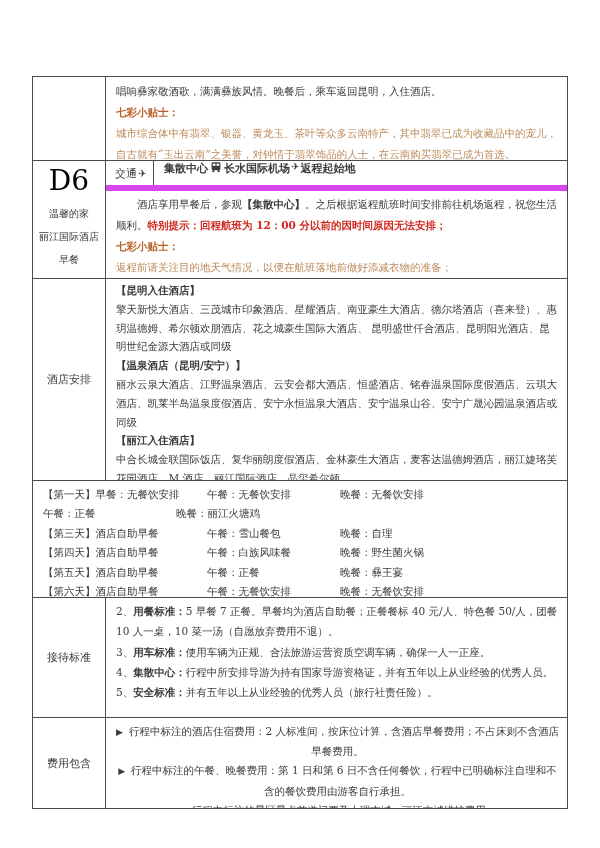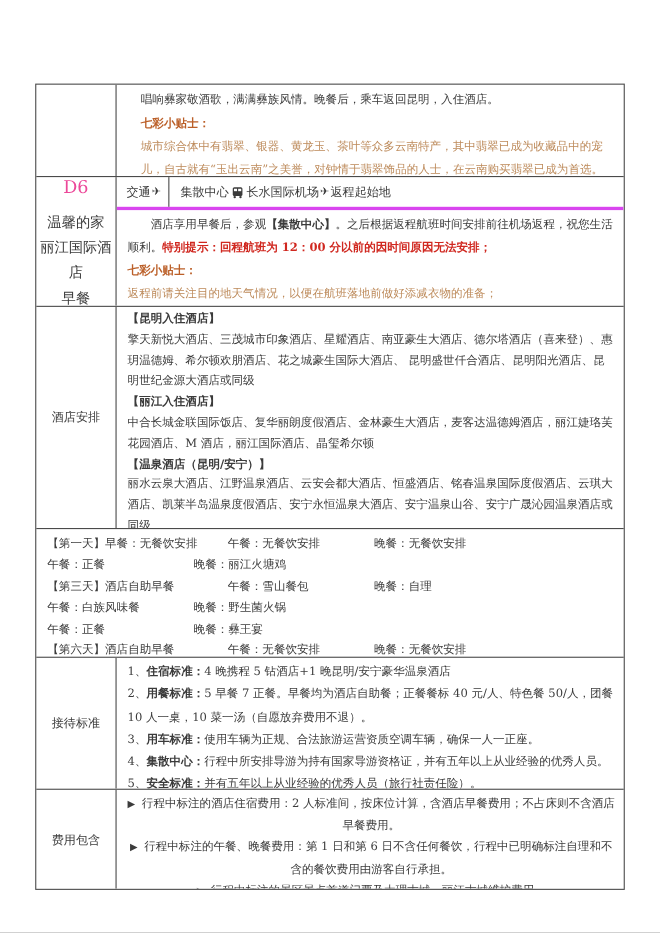--- a/index.html
+++ b/index.html
@@ -8,21 +8,21 @@
     font-family:"DejaVu Serif","Liberation Serif",serif;
     color:#3b3b3b;overflow:hidden;
   }
   .doc-table{
     position:absolute;left:32px;top:76px;width:536px;height:733px;
     border:1px solid #4a4a4a;box-sizing:border-box;
     display:flex;flex-direction:column;font-size:10.5px;
   }
   .row{display:flex;box-sizing:border-box;border-bottom:1px solid #4a4a4a;overflow:hidden;}
   .row:last-child{border-bottom:none;}
-  .row-a{height:84px;gap:12px;}
+  .row-a{height:84px;}
   .row-b{height:118px;}
   .row-c{height:202px;}
   .row-d{height:117px;}
   .row-e{height:120px;}
   .row-f{flex:1;}
   .label-cell{
     width:73px;flex-shrink:0;border-right:1px solid #4a4a4a;box-sizing:border-box;
     display:flex;flex-direction:column;align-items:center;justify-content:center;
     font-size:11px;text-align:center;
   }
@@ -30,29 +30,29 @@
   .row-a .content-cell{line-height:21px;}
   .row-c .content-cell{line-height:18.8px;padding-top:2px;}
   .row-d .content-cell{line-height:19.4px;padding-top:4px;}
   .row-e .content-cell{line-height:20.3px;padding-top:3px;}
   .row-f .content-cell{line-height:19.2px;padding-top:4px;text-align:center;}
   p{margin:0;}
   .bold{font-weight:bold;}
   .tip-title{color:#bb5f28;font-weight:bold;}
   .tip-body{color:#bd8a5a;}
   .red{color:#d02820;}
-  .day-id{font-size:16px;color:#ec4899;line-height:26px;margin-bottom:8px;text-align:center;}
-  .day-sub{line-height:23px;font-size:13px;}
+  .day-id{font-size:28px;color:#000000;line-height:26px;margin-bottom:8px;text-align:center;}
+  .day-sub{line-height:23px;font-size:10px;}
   .content-col{flex:1;display:flex;flex-direction:column;overflow:hidden;}
-  .transport-row{height:30px;flex-shrink:0;border-bottom:3px solid #d946ef;display:flex;box-sizing:border-box;}
+  .transport-row{height:30px;flex-shrink:0;border-bottom:6px solid #d946ef;display:flex;box-sizing:border-box;}
   .transport-label-cell{
     width:48px;flex-shrink:0;border-right:1px solid #4a4a4a;box-sizing:border-box;
     display:flex;align-items:center;padding-left:9px;font-size:11px;
   }
-  .transport-route{display:flex;align-items:center;padding-left:10px;font-size:11px;}
+  .transport-route{display:flex;align-items:flex-start;padding-left:10px;font-size:11px;font-weight:bold;}
   .plane{font-family:"DejaVu Sans","Liberation Sans",sans-serif;font-size:10px;margin:0 1px;}
   .bus-icon{margin:0 2px;display:inline-block;vertical-align:-1px;}
   .desc-area{padding:3px 8px 0 10px;line-height:21px;overflow:hidden;}
   .desc{text-indent:2em;}
   .meal-row{display:flex;}
   .meal-c1{width:164px;flex-shrink:0;}
   .meal-c2{width:133px;flex-shrink:0;}
   .meal-c3{flex:1;}
   .bullet{font-family:"DejaVu Sans","Liberation Sans",sans-serif;font-size:9px;margin-right:6px;}
 </style>
@@ -117,28 +117,28 @@
       <div class="label-cell">酒店安排</div>
       <div class="content-cell">
         <div>
 
             <div>
               <div class="bold">【昆明入住酒店】</div>
               <div>擎天新悦大酒店、三茂城市印象酒店、星耀酒店、南亚豪生大酒店、德尔塔酒店（喜来登）、惠玥温德姆、希尔顿欢朋酒店、花之城豪生国际大酒店、 昆明盛世仟合酒店、昆明阳光酒店、昆明世纪金源大酒店或同级</div>
             </div>
 
             <div>
+              <div class="bold">【温泉酒店（昆明/安宁）】</div>
+              <div>丽水云泉大酒店、江野温泉酒店、云安会都大酒店、恒盛酒店、铭春温泉国际度假酒店、云琪大酒店、凯莱半岛温泉度假酒店、安宁永恒温泉大酒店、安宁温泉山谷、安宁广晟沁园温泉酒店或同级</div>
+            </div>
+
+            <div>
               <div class="bold">【丽江入住酒店】</div>
               <div>中合长城金联国际饭店、复华丽朗度假酒店、金林豪生大酒店，麦客达温德姆酒店，丽江婕珞芙花园酒店、M 酒店，丽江国际酒店、晶玺希尔顿</div>
             </div>
-
-            <div>
-              <div class="bold">【温泉酒店（昆明/安宁）】</div>
-              <div>丽水云泉大酒店、江野温泉酒店、云安会都大酒店、恒盛酒店、铭春温泉国际度假酒店、云琪大酒店、凯莱半岛温泉度假酒店、安宁永恒温泉大酒店、安宁温泉山谷、安宁广晟沁园温泉酒店或同级</div>
-            </div>
           </div>
 
       </div>
     </div>
 
     <div class="row row-d">
       <div class="content-cell">
 
           <div class="meal-row">
             <span class="meal-c1"><span>【第一天】</span><span>早餐：无餐饮安排</span></span>
@@ -151,42 +151,43 @@
             <span class="meal-c3">晚餐：丽江火塘鸡</span>
           </div>
 
           <div class="meal-row">
             <span class="meal-c1"><span>【第三天】</span><span>酒店自助早餐</span></span>
             <span class="meal-c2">午餐：雪山餐包</span>
             <span class="meal-c3">晚餐：自理</span>
           </div>
 
           <div class="meal-row">
+            <span class="meal-c1"><span>【第四天】</span><span>酒店自助早餐</span></span>
             <span class="meal-c2">午餐：白族风味餐</span>
             <span class="meal-c3">晚餐：野生菌火锅</span>
           </div>
 
           <div class="meal-row">
+            <span class="meal-c1"><span>【第五天】</span><span>酒店自助早餐</span></span>
             <span class="meal-c2">午餐：正餐</span>
             <span class="meal-c3">晚餐：彝王宴</span>
           </div>
 
           <div class="meal-row">
             <span class="meal-c1"><span>【第六天】</span><span>酒店自助早餐</span></span>
             <span class="meal-c2">午餐：无餐饮安排</span>
             <span class="meal-c3">晚餐：无餐饮安排</span>
           </div>
         </div>
     </div>
 
     <div class="row row-e">
       <div class="label-cell">接待标准</div>
       <div class="content-cell">
 
-          <div><span>1、</span><span class="bold">住宿标准：</span><span>4 晚携程 5 钻酒店+1 晚昆明/安宁豪华温泉酒店</span></div>
 
           <div><span>2、</span><span class="bold">用餐标准：</span><span>5 早餐 7 正餐。早餐均为酒店自助餐；正餐餐标 40 元/人、特色餐 50/人，团餐 10 人一桌，10 菜一汤（自愿放弃费用不退）。</span></div>
 
           <div><span>3、</span><span class="bold">用车标准：</span><span>使用车辆为正规、合法旅游运营资质空调车辆，确保一人一正座。</span></div>
 
           <div><span>4、</span><span class="bold">集散中心：</span><span>行程中所安排导游为持有国家导游资格证，并有五年以上从业经验的优秀人员。</span></div>
 
           <div><span>5、</span><span class="bold">安全标准：</span><span>并有五年以上从业经验的优秀人员（旅行社责任险）。</span></div>
         </div>
     </div>

